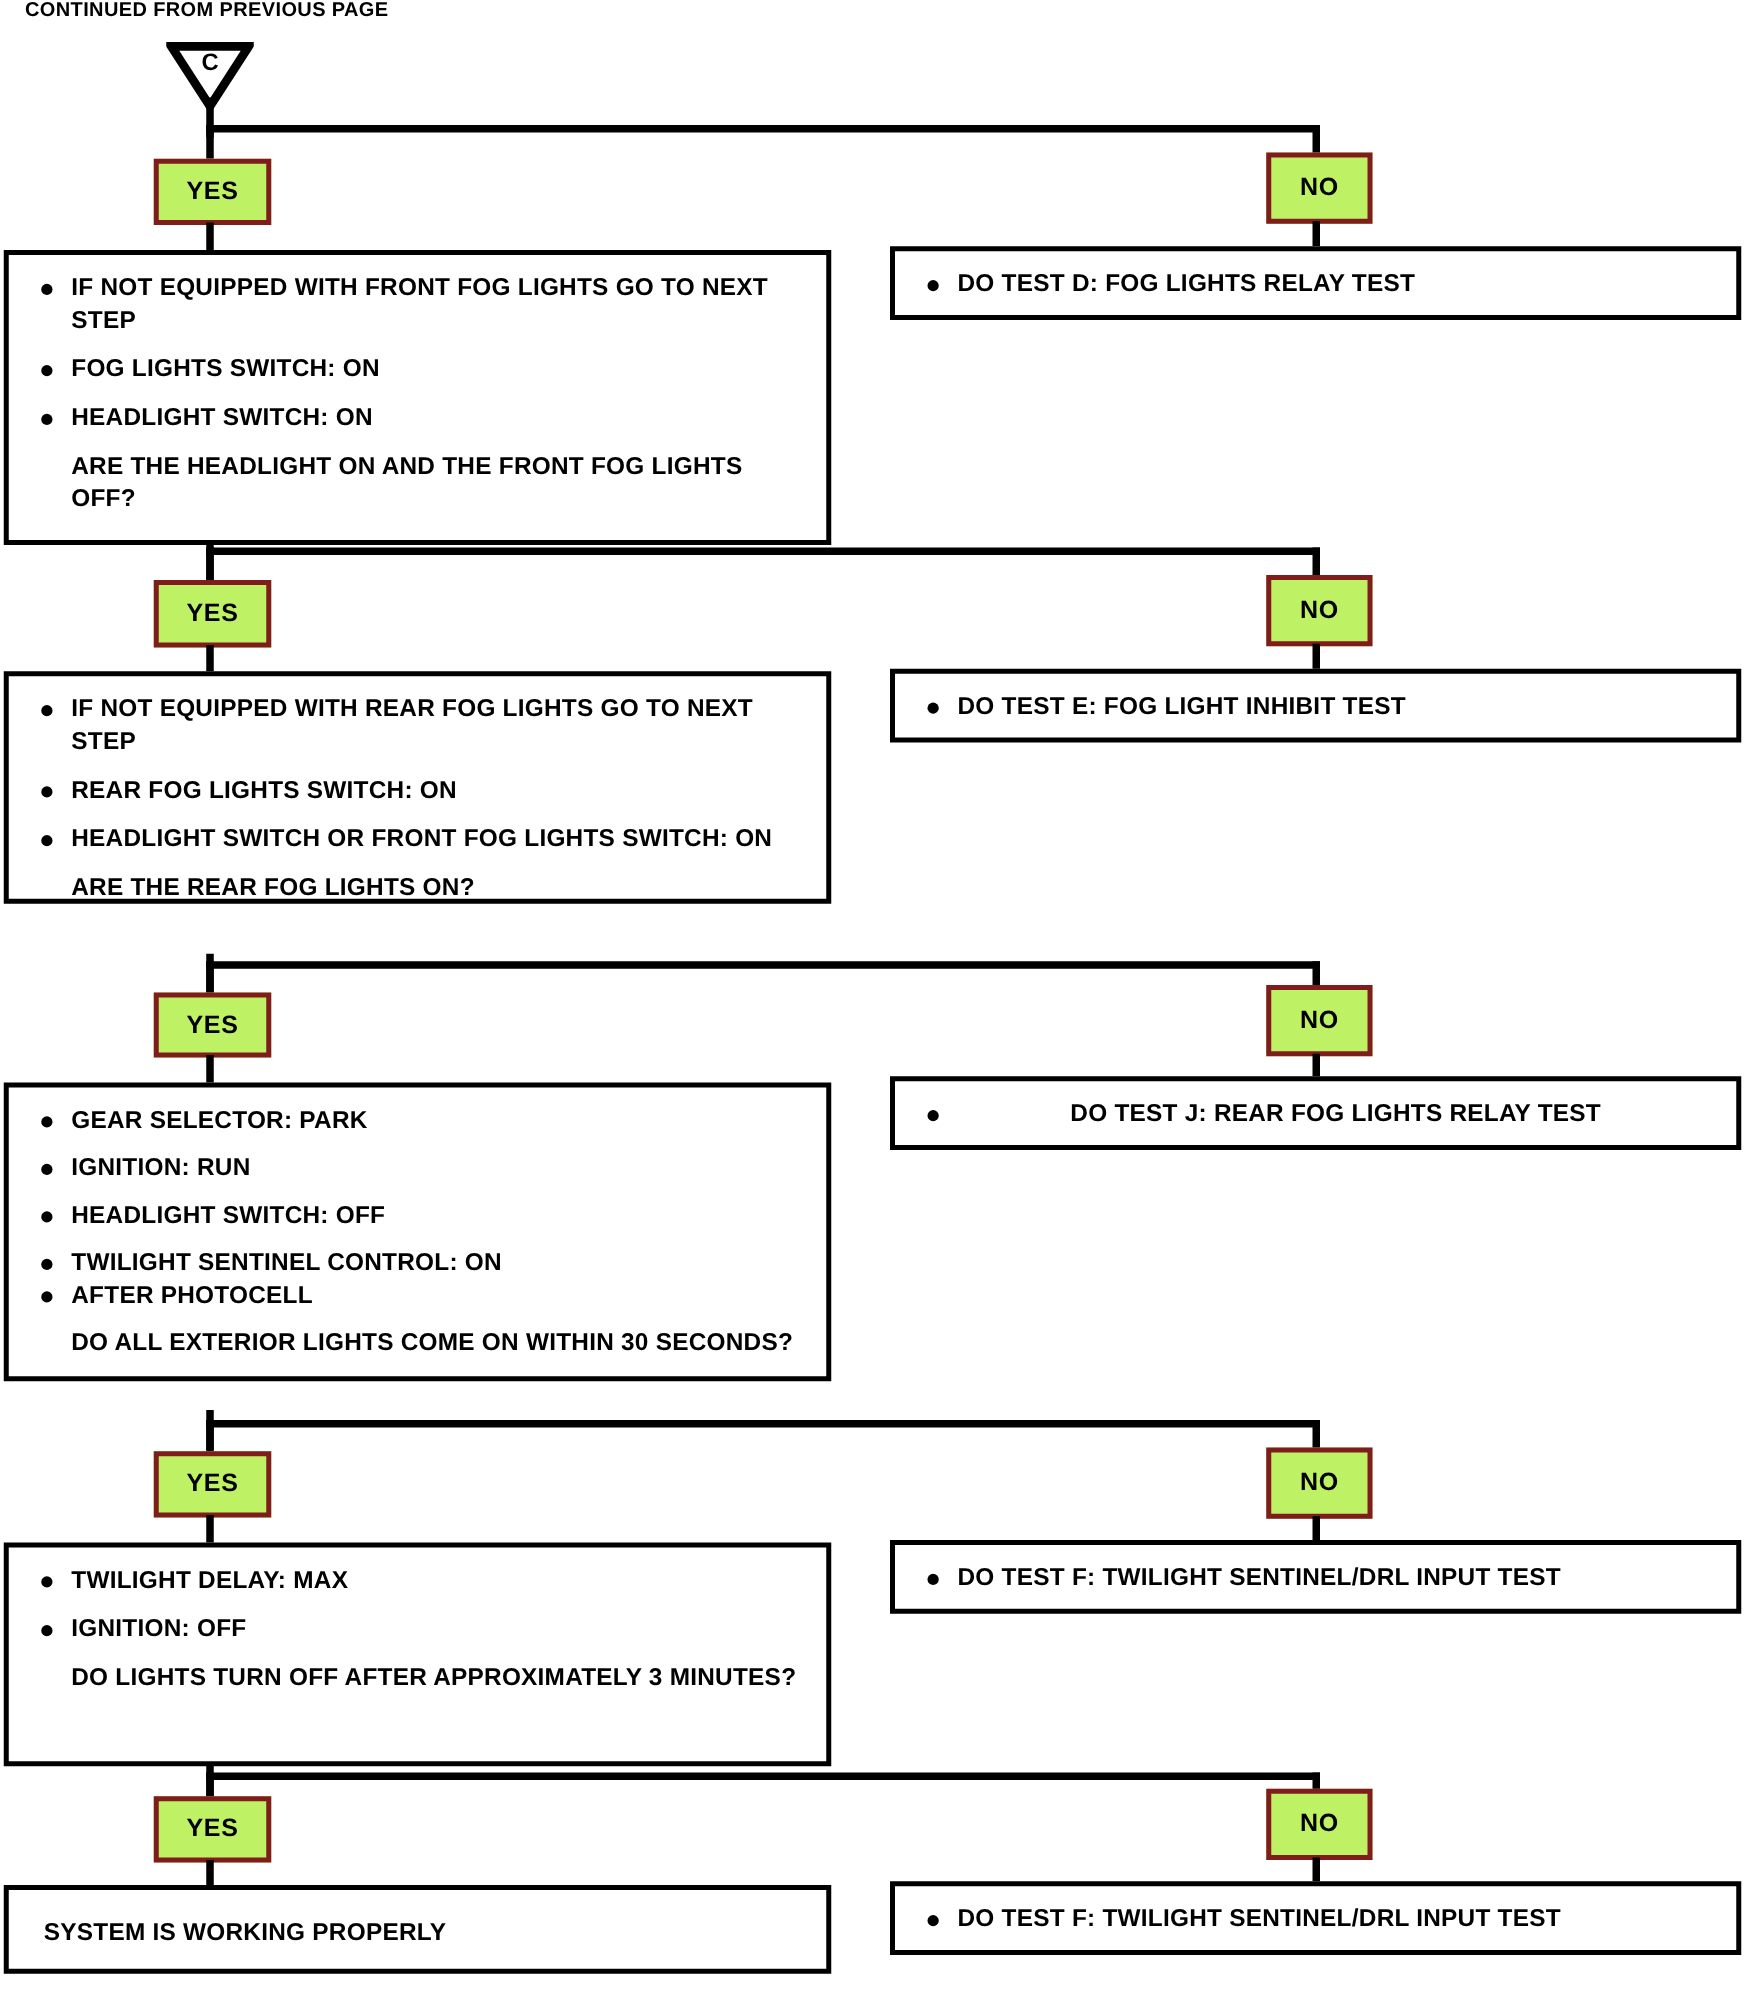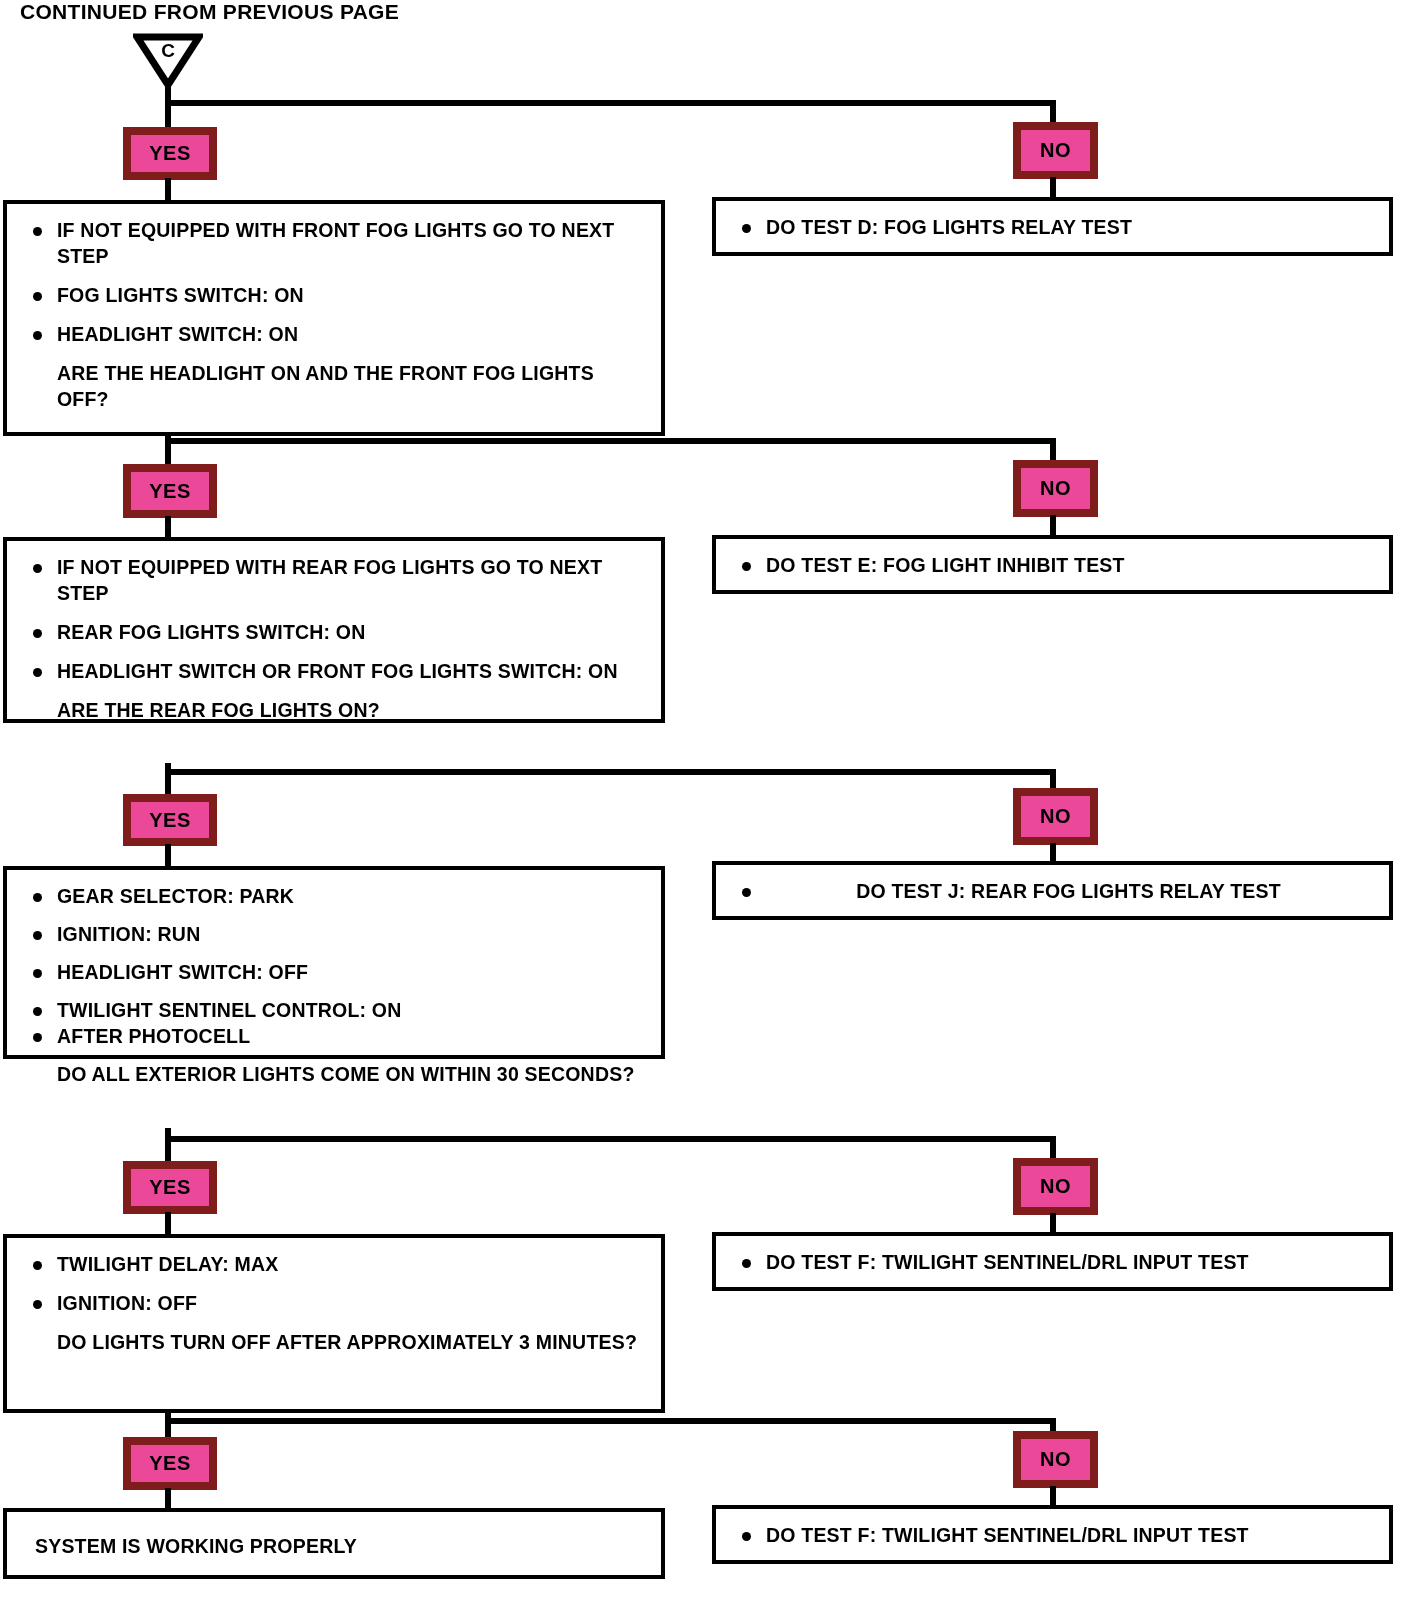--- a/index.html
+++ b/index.html
@@ -14,21 +14,21 @@
     background: #ffffff;
     font-family: "Liberation Sans", sans-serif;
     color: #000000;
     overflow: hidden;
   }
 
   .hdr {
     position: absolute;
     left: 20px;
     top: 0px;
-    font-size: 21px;
+    font-size: 16px;
     font-weight: bold;
     letter-spacing: 0.3px;
     white-space: nowrap;
   }
 
   
   .conn {
     position: absolute;
     left: 133px;
     top: 33px;
@@ -54,22 +54,22 @@
   }
   .hline {
     position: absolute;
     height: 6px;
     background: #000;
   }
 
   
   .ynbox {
     position: absolute;
-    border: 8px solid #7f1d1d;
-    background: #ec4899;
+    border: 4px solid #7f1d1d;
+    background: #bef264;
     box-sizing: border-box;
     display: flex;
     align-items: center;
     justify-content: center;
     font-size: 20px;
     font-weight: bold;
     letter-spacing: 0.5px;
   }
 
   
@@ -199,21 +199,21 @@
   <div class="ynbox" style="left:123px; top:794px; width:94px; height:52px;">
     <span>YES</span>
   </div>
   <div class="ynbox" style="left:1013px; top:788px; width:85px; height:57px;">
     <span>NO</span>
   </div>
 
   <div class="vline" style="left:165px; top:844px; height:24px;"></div>
   <div class="vline" style="left:1050px; top:843px; height:20px;"></div>
 
-  <div class="cbox" style="left:3px; top:866px; width:662px; height:193px;">
+  <div class="cbox" style="left:3px; top:866px; width:662px; height:239px;">
     <ul>
       <li style="margin-bottom:12px;">GEAR SELECTOR: PARK</li>
       <li style="margin-bottom:12px;">IGNITION: RUN</li>
       <li style="margin-bottom:12px;">HEADLIGHT SWITCH: OFF</li>
       <li style="margin-bottom:0;">TWILIGHT SENTINEL CONTROL: ON</li>
       <li style="margin-bottom:12px;">AFTER PHOTOCELL</li>
       <li class="nobullet">DO ALL EXTERIOR LIGHTS COME ON WITHIN 30 SECONDS?</li>
     </ul>
   </div>
 

